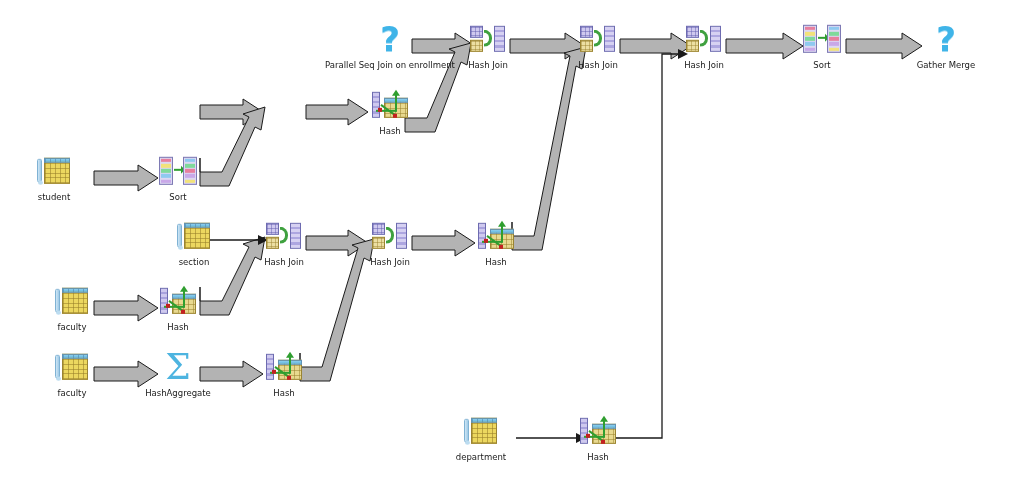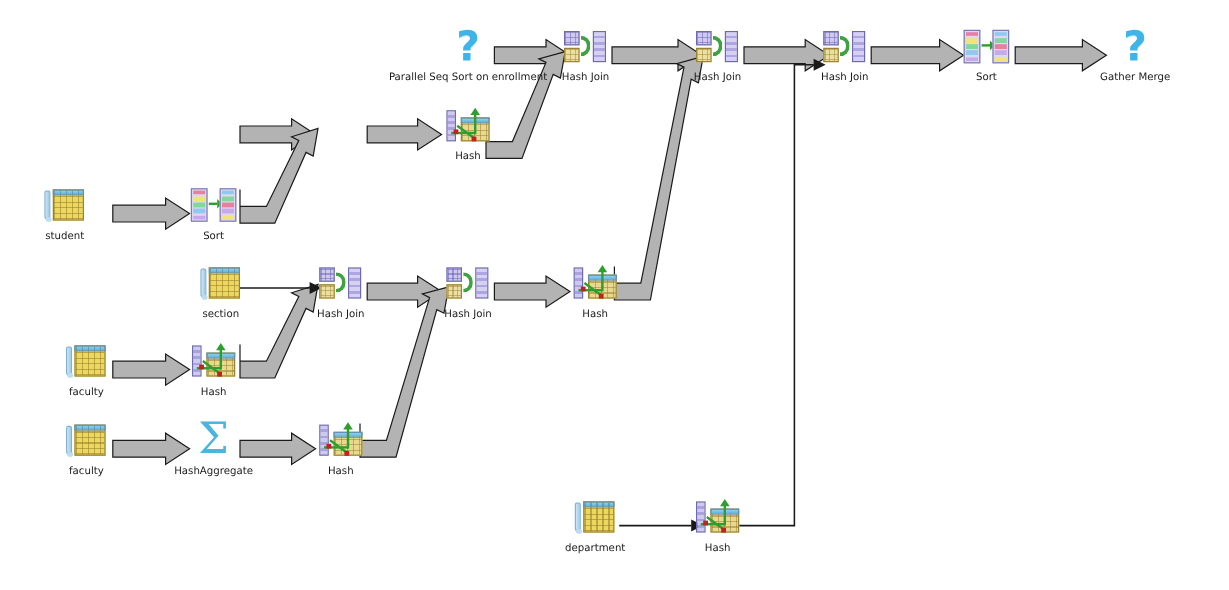--- a/index.html
+++ b/index.html
@@ -212,21 +212,21 @@
           <div class="sq" style="left:21px;top:22px"></div>
         </div>
     </div>
     <div class="label">Hash</div>
   </div>
 
   <div class="node" style="left:390px;top:46px">
     <div class="glyph">
       <div class="ic-q">?</div>
     </div>
-    <div class="label">Parallel Seq Sort on enrollment</div>
+    <div class="label">Parallel Seq Join on enrollment</div>
   </div>
 
   <div class="node" style="left:488px;top:46px">
     <div class="glyph">
       <div class="ic-hj">
           <div class="s1"></div>
           <div class="s2"></div>
           <div class="brk"></div>
           <div class="col"></div>
         </div>
@@ -281,21 +281,21 @@
     <div class="label">Sort</div>
   </div>
 
   <div class="node" style="left:946px;top:46px">
     <div class="glyph">
       <div class="ic-q">?</div>
     </div>
     <div class="label">Gather Merge</div>
   </div>
 
-  <div class="node" style="left:184px;top:243px">
+  <div class="node" style="left:194px;top:243px">
     <div class="glyph">
       <div class="ic-scan">
           <div class="bar"></div>
           <div class="tbl"></div>
           <div class="hdr"></div>
         </div>
     </div>
     <div class="label">section</div>
   </div>
 
@@ -393,21 +393,21 @@
         <div class="ax-v"></div>
           <div class="ax-h"></div>
           <div class="ax-d"></div>
         <div class="sq" style="left:6px;top:16px"></div>
           <div class="sq" style="left:21px;top:22px"></div>
         </div>
     </div>
     <div class="label">Hash</div>
   </div>
 
-  <div class="node" style="left:496px;top:438px">
+  <div class="node" style="left:481px;top:438px">
     <div class="glyph">
       <div class="ic-scan">
           <div class="bar"></div>
           <div class="tbl"></div>
           <div class="hdr"></div>
         </div>
     </div>
     <div class="label">department</div>
   </div>
 

